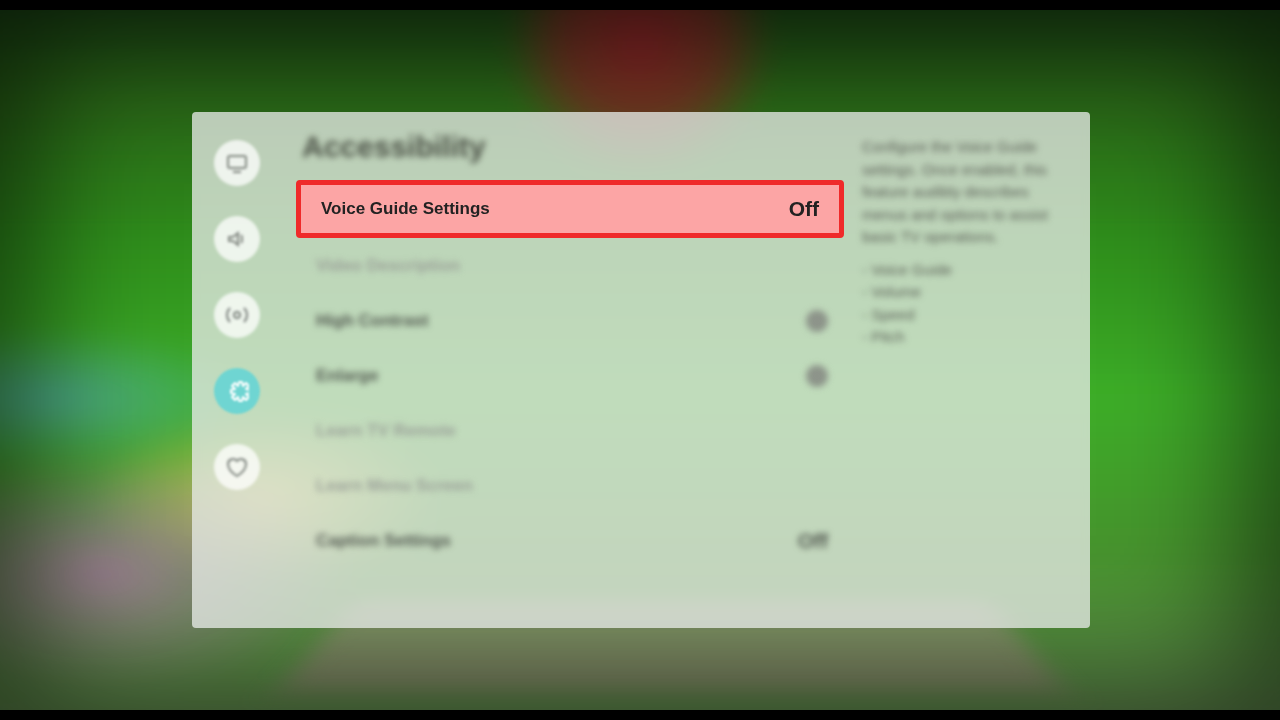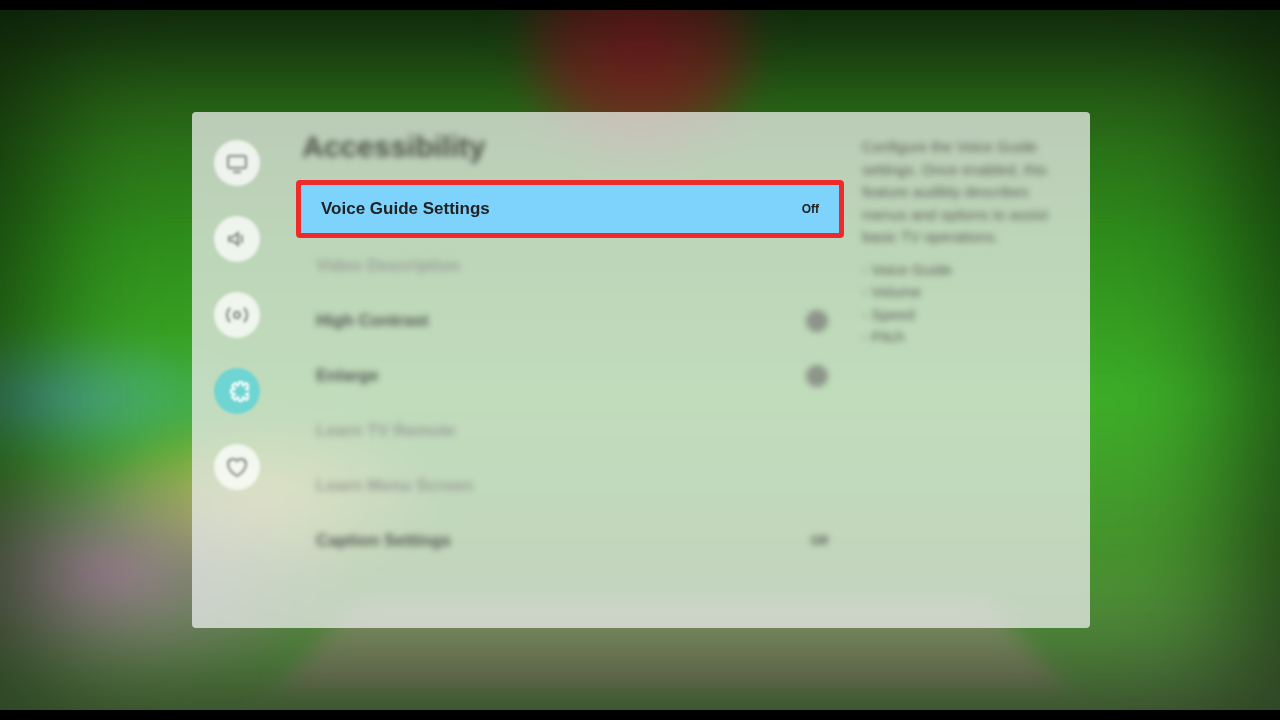--- a/index.html
+++ b/index.html
@@ -79,28 +79,28 @@
 }
 .items { display: flex; flex-direction: column; }
 .item {
   height: 55px;
   display: flex; align-items: center; justify-content: space-between;
   padding: 0 20px;
   color: #525850; font-size: 17px; font-weight: 600;
   filter: blur(3px);
 }
 .item.disabled { color: #9aa098; }
-.item .value { font-size: 12px; }
+.item .value { font-size: 21px; }
 .toggle-off {
   width: 22px; height: 22px; border-radius: 50%;
   background: #8d948a;
 }
 .item.highlight {
   filter: none;
-  background: #7dd3fc;
+  background: #fca5a5;
   border: 5px solid #ef2a2a;
   border-radius: 4px;
   height: 58px;
   margin: 2px 4px 0 0;
   color: #222; font-size: 17px; font-weight: 600;
 }
 .item.highlight .value { color: #222; font-weight: 600; }
 
 .desc {
   width: 242px;

